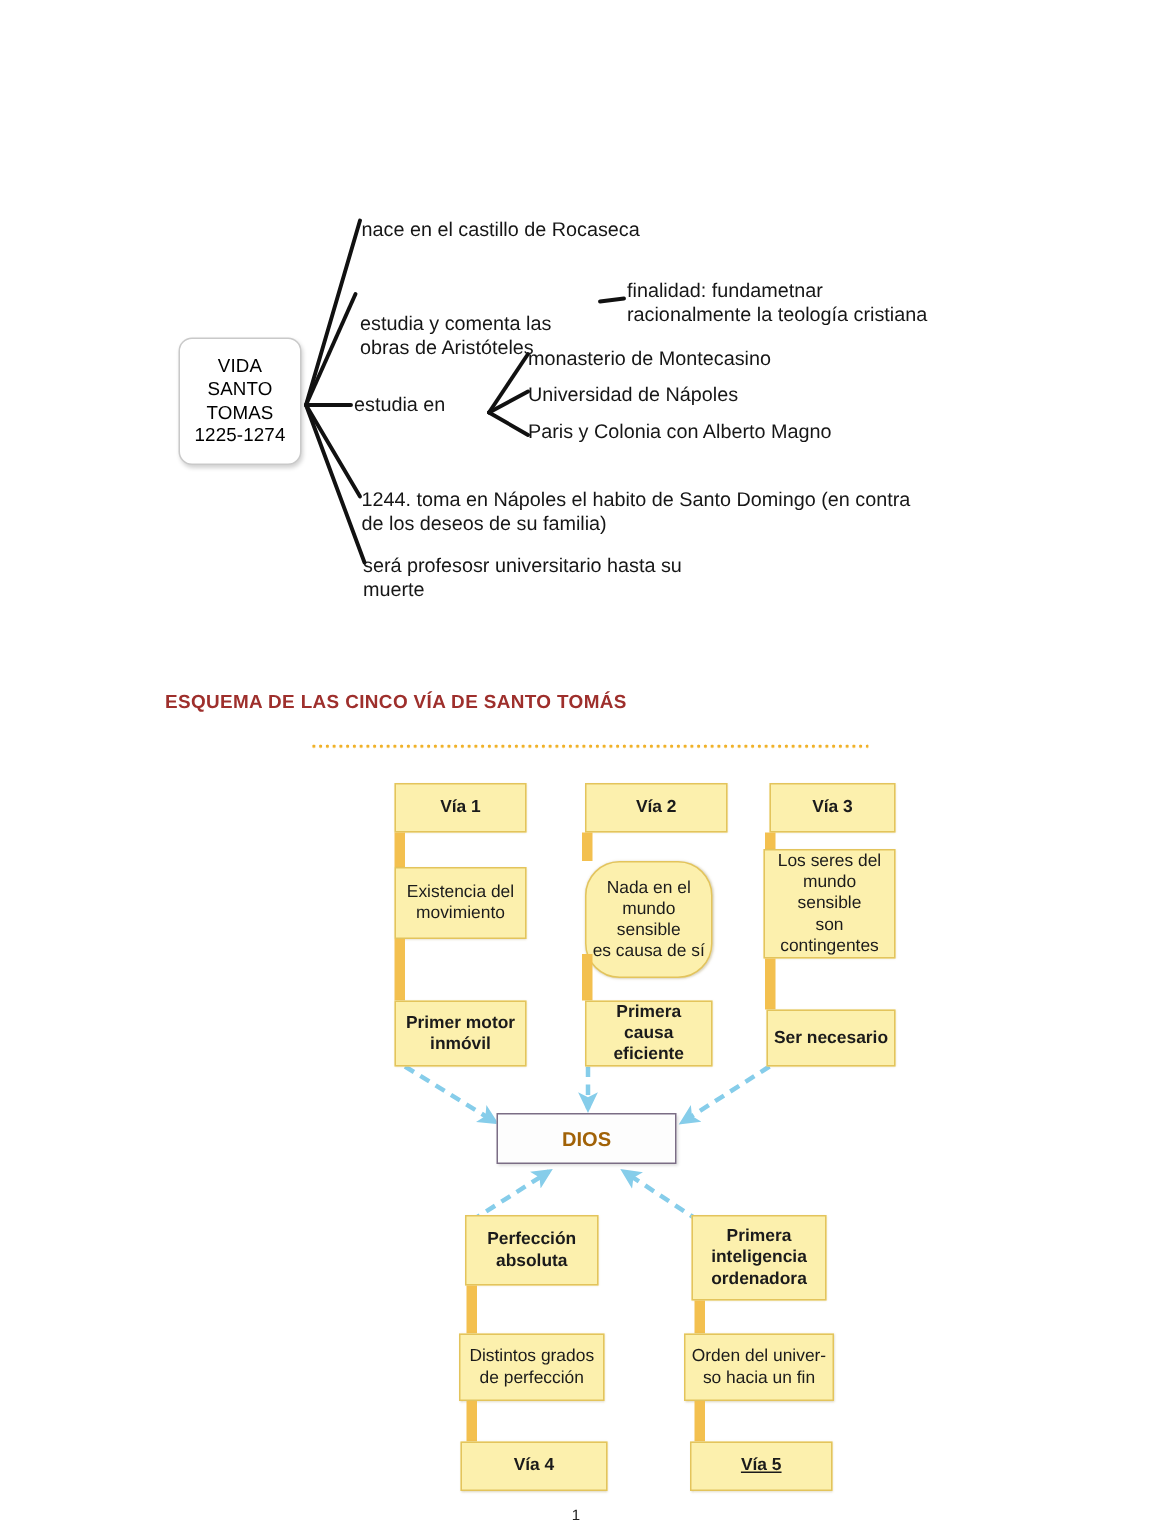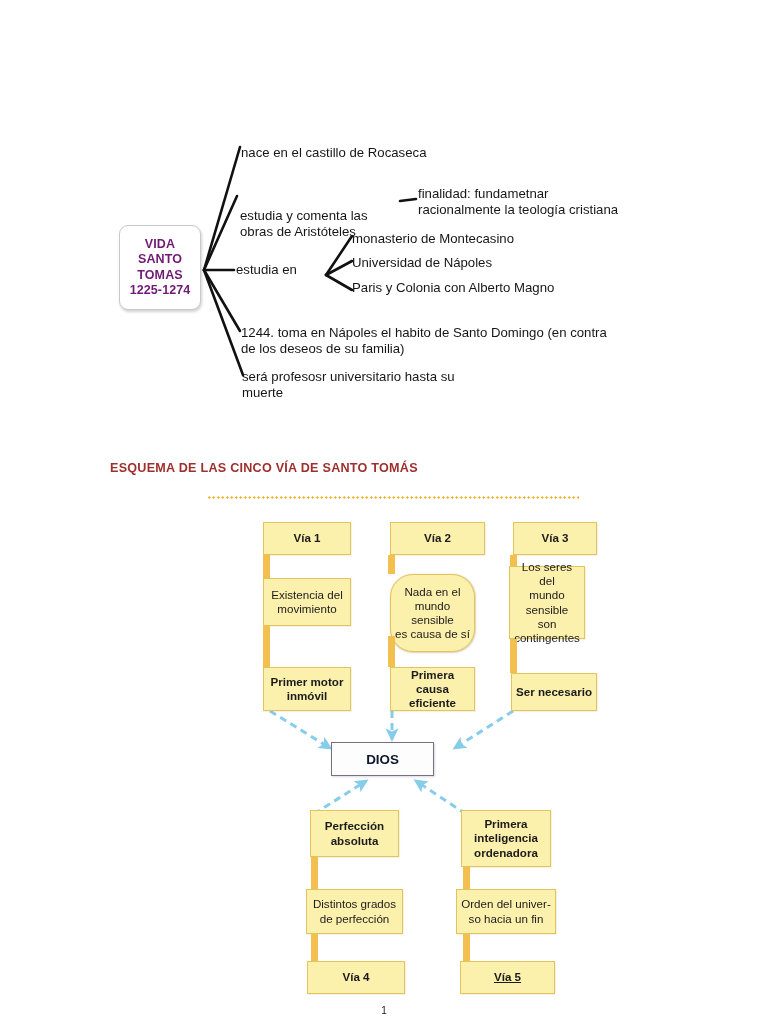--- a/index.html
+++ b/index.html
@@ -41,22 +41,22 @@
     border-radius: 9px;
     box-shadow: 1px 2px 3px rgba(0,0,0,0.18);
     display: flex;
     flex-direction: column;
     align-items: center;
     justify-content: center;
     box-sizing: border-box;
   }
   .mm-center span {
     display: block;
-    color: #701a75;
-    font-weight: bold;
+    color: #000000;
+    font-weight: normal;
     font-size: 12.5px;
     line-height: 15.5px;
     letter-spacing: 0.1px;
     text-align: center;
     white-space: nowrap;
   }
   .mm-label {
     position: absolute;
     color: #161616;
     font-size: 13.2px;
@@ -113,27 +113,27 @@
     padding: 2px 3px;
     box-shadow: 0.5px 0.5px 1.5px rgba(150,130,60,0.35);
     margin-left: 40px;
   }
   .ybox.bold { font-weight: bold; }
   .ybox.plain { font-weight: normal; }
   .dios-box {
     position: absolute;
     box-sizing: border-box;
     left: 331px; top: 237px;
-    width: 103px; height: 34px;
+    width: 120px; height: 34px;
     background: #fdfdfd;
     border: 1.5px solid #7b6d85;
     display: flex;
     align-items: center;
     justify-content: center;
-    color: #0f172a;
+    color: #a16207;
     font-weight: bold;
     font-size: 13.4px;
     box-shadow: 1px 1px 2px rgba(0,0,0,0.15);
   }
   .connector {
     position: absolute;
     background: #f3c04f;
   }
 
   
@@ -235,21 +235,21 @@
     <div class="connector" style="left:388px; top:50px; width:7px; height:19px;"></div>
     <div class="ybox plain" style="left:350px; top:69px; width:85px; height:78px; white-space:pre-line;border-radius:23px;">Nada en el
 mundo sensible
 es causa de sí</div>
     <div class="connector" style="left:388px; top:131px; width:7px; height:31px;"></div>
     <div class="ybox bold" style="left:350px; top:162px; width:85px; height:44px; white-space:pre-line;">Primera causa
 eficiente</div>
 
     <div class="ybox bold" style="left:473px; top:17px; width:84px; height:33px;">Vía 3</div>
     <div class="connector" style="left:510px; top:50px; width:7px; height:11px;"></div>
-    <div class="ybox plain" style="left:469px; top:61px; width:76px; height:73px; white-space:pre-line;">Los seres del
+    <div class="ybox plain" style="left:469px; top:61px; width:88px; height:73px; white-space:pre-line;">Los seres del
 mundo sensible
 son
 contingentes</div>
     <div class="connector" style="left:510px; top:134px; width:7px; height:34px;"></div>
     <div class="ybox bold" style="left:471px; top:168px; width:86px; height:38px;">Ser necesario</div>
 
     <div class="dios-box">DIOS</div>
 
     <div class="ybox bold" style="left:270px; top:305px; width:89px; height:47px; white-space:pre-line;">Perfección
 absoluta</div>

